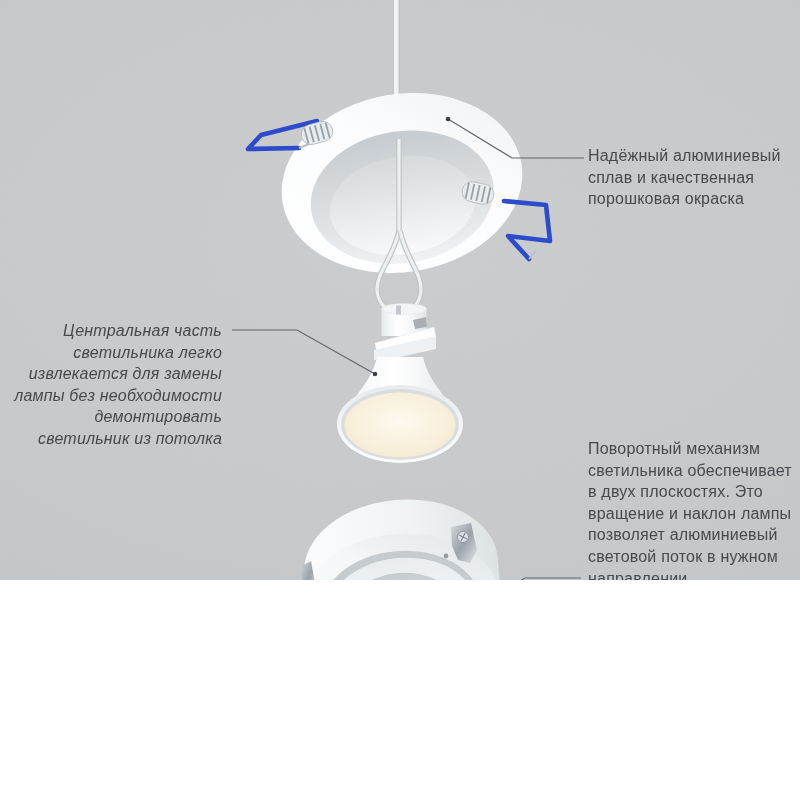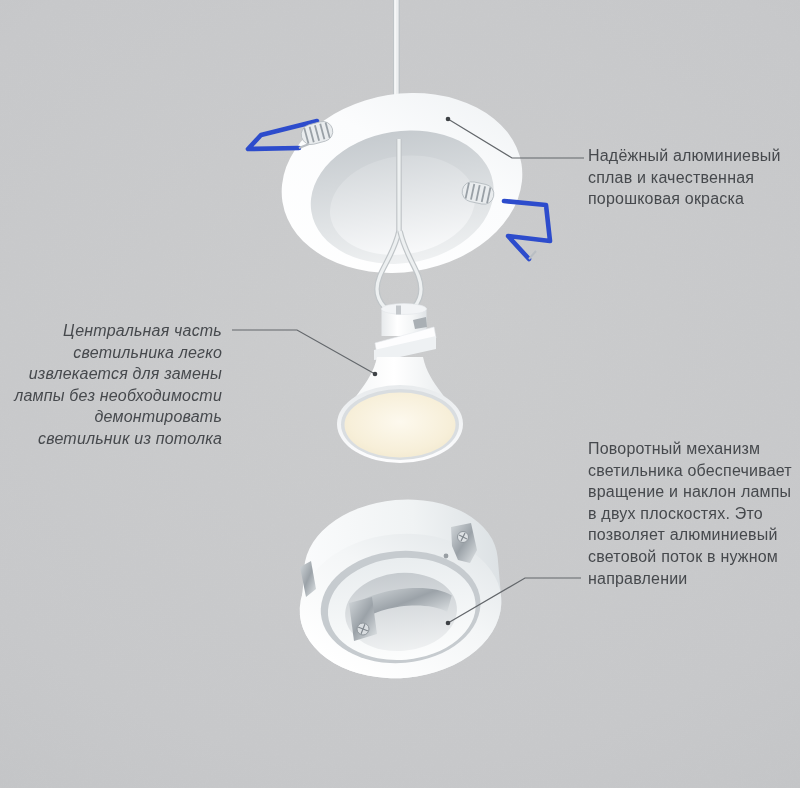--- a/index.html
+++ b/index.html
@@ -1,18 +1,18 @@
 <!DOCTYPE html>
 <html><head>
 <meta charset="utf-8">
 <style>
   html,body{margin:0;padding:0;}
   body{font-family:"Liberation Sans", sans-serif;}
   .stage{
-    position:relative;width:800px;height:788px;overflow:hidden;
+    position:relative;width:800px;height:580px;overflow:hidden;
     background:radial-gradient(120% 100% at 50% 42%, #cccdce 0%, #c8c9cb 55%, #bfc1c3 100%);
   }
   .artwork{position:absolute;left:0;top:0;}
   .callout{
     position:absolute;
     font-size:16px;line-height:21.6px;letter-spacing:.2px;
     color:#46494d;
   }
   .callout-material{left:588px;top:145px;width:200px;text-align:left;}
   .callout-replaceable{right:578px;top:320px;width:210px;text-align:right;font-style:italic;}
@@ -187,20 +187,20 @@
     <div>светильника легко</div>
     <div>извлекается для замены</div>
     <div>лампы без необходимости</div>
     <div>демонтировать</div>
     <div>светильник из потолка</div>
   </div>
 
   <div class="callout callout-rotation">
     <div>Поворотный механизм</div>
     <div>светильника обеспечивает</div>
+    <div>в двух плоскостях. Это</div>
     <div>вращение и наклон лампы</div>
-    <div>в двух плоскостях. Это</div>
     <div>позволяет алюминиевый</div>
     <div>световой поток в нужном</div>
     <div>направлении</div>
   </div>
 
 </div>
 
 </body></html>

